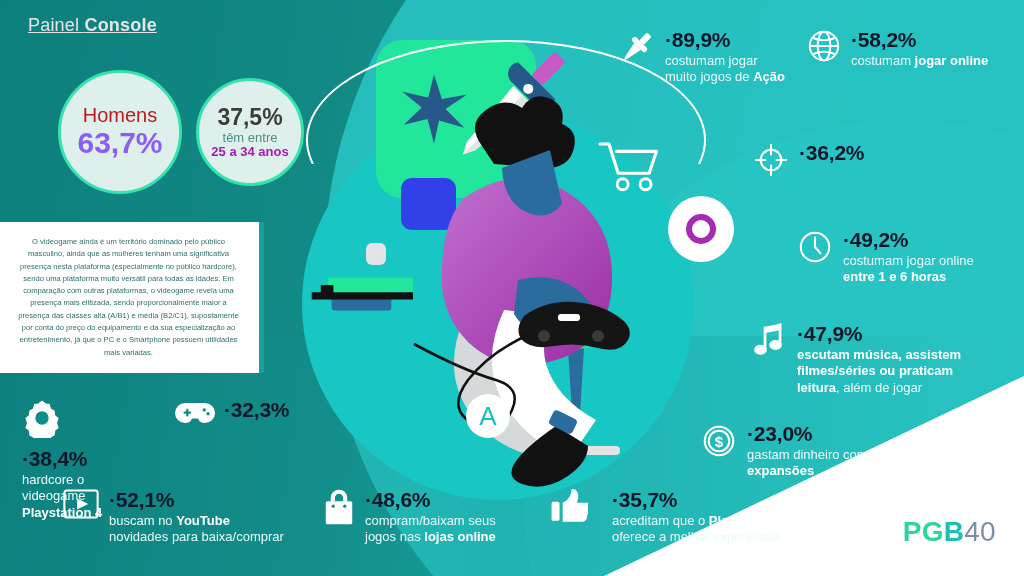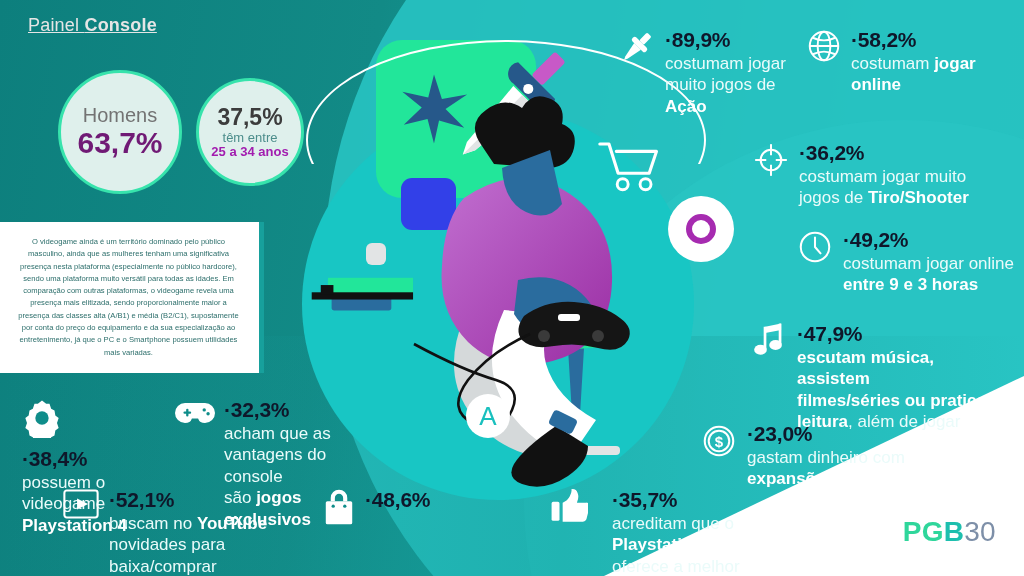--- a/index.html
+++ b/index.html
@@ -48,22 +48,22 @@
   
   .bubble {
     position: absolute; border-radius: 50%;
     background: #dff0ec;
     border: 3px solid #37e3ac;
     display: flex; flex-direction: column;
     align-items: center; justify-content: center;
     text-align: center; line-height: 1.05;
   }
   #bubble-homens { left: 58px; top: 70px; width: 124px; height: 124px; }
-  #bubble-homens .b-label { font-size: 20px; color: #737373; font-weight: 400; }
-  #bubble-homens .b-value { font-size: 30px; color: #701a75; font-weight: 800; margin-top: 1px; }
+  #bubble-homens .b-label { font-size: 20px; color: #b91c1c; font-weight: 400; }
+  #bubble-homens .b-value { font-size: 30px; color: #8b5cf6; font-weight: 800; margin-top: 1px; }
   #bubble-idade { left: 196px; top: 78px; width: 108px; height: 108px; }
   #bubble-idade .b-value { font-size: 23px; color: #3c3c3c; font-weight: 800; }
   #bubble-idade .b-sub1 { font-size: 13px; color: #4c8d8b; margin-top: 2px; }
   #bubble-idade .b-sub2 { font-size: 13px; color: #a21caf; font-weight: 700; }
 
   
   .para-card {
     position: absolute; left: -6px; top: 222px;
     width: 270px; padding: 14px 16px 14px 20px;
     background: #ffffff; border-right: 5px solid #17a09c;
@@ -77,21 +77,21 @@
     flex: 0 0 auto; display: flex; align-items: center; justify-content: center;
     color: #ffffff;
   }
   .stat .txt { padding-top: 1px; }
   .stat .pct {
     font-size: 21px; font-weight: 800; color: #0f172a;
     line-height: 1.0; letter-spacing: -.2px; white-space: nowrap;
   }
   .stat .pct::before { content: "\00B7 "; }
   .stat .desc {
-    font-size: 17px; line-height: 1.26; color: #eafbfa;
+    font-size: 13px; line-height: 1.26; color: #eafbfa;
     font-weight: 400; margin-top: 3px;
   }
   .stat .desc b { font-weight: 700; color: #ffffff; }
 
   
   #stat-acao      { left: 618px; top: 28px;  width: 200px; }
   #stat-online    { left: 806px; top: 28px;  width: 215px; }
   #stat-tiro      { left: 752px; top: 141px; width: 250px; }
   #stat-horas     { left: 796px; top: 228px; width: 228px; }
   #stat-musica    { left: 752px; top: 322px; width: 250px; }
@@ -309,39 +309,35 @@
       <svg width="38" height="38" viewBox="0 0 48 48" fill="none" stroke="#ffffff" stroke-width="2.6">
         <circle cx="24" cy="24" r="13"></circle>
         <line x1="24" y1="4" x2="24" y2="18"></line>
         <line x1="24" y1="30" x2="24" y2="44"></line>
         <line x1="4" y1="24" x2="18" y2="24"></line>
         <line x1="30" y1="24" x2="44" y2="24"></line>
       </svg>
     </div>
     <div class="txt">
       <div class="pct">36,2%</div>
-      <div class="desc">
-        <span>costumam jogar muito</span><br>
-        <span>jogos de </span><b>Tiro/Shooter</b>
-      </div>
     </div>
   </div>
 
   <div class="stat" id="stat-horas">
     <div class="ic">
       <svg width="38" height="38" viewBox="0 0 48 48" fill="none" stroke="#ffffff" stroke-width="2.6">
         <circle cx="24" cy="24" r="18"></circle>
         <path d="M24 12 v12 l7 8" stroke-linecap="round" stroke-linejoin="round"></path>
       </svg>
     </div>
     <div class="txt">
       <div class="pct">49,2%</div>
       <div class="desc">
         <span>costumam jogar online</span><br>
-        <b>entre 9 e 3 horas</b>
+        <b>entre 1 e 6 horas</b>
       </div>
     </div>
   </div>
 
   <div class="stat" id="stat-musica">
     <div class="ic">
       <svg width="36" height="38" viewBox="0 0 40 48" fill="#ffffff">
         <path d="M14 6 L34 2 v8 L14 14 z"></path>
         <rect x="12" y="6" width="3.4" height="28"></rect>
         <rect x="31" y="2" width="3.4" height="26"></rect>
@@ -379,44 +375,39 @@
   <div class="stat" id="stat-ps4">
     <div class="ic">
       <svg width="40" height="40" viewBox="0 0 48 48" fill="#ffffff">
         <path d="M24 3 l5 4 h4 l2 6 4 2 l1 6 4 3 -2 6 2 6 -4 3 -1 6 -4 2 -2 6 h-4 l-5 4 -5 -4 h-4 l-2 -6 -4 -2 -1 -6 -4 -3 2 -6 -2 -6 4 -3 1 -6 4 -2 2 -6 h4 z"></path>
         <circle cx="24" cy="24" r="8" fill="#0f8d8a"></circle>
       </svg>
     </div>
     <div class="txt">
       <div class="pct">38,4%</div>
       <div class="desc">
-        <span>possuem o</span><br>
+        <span>hardcore o</span><br>
         <span>videogame</span><br>
         <b>Playstation 4</b>
       </div>
     </div>
   </div>
 
   <div class="stat" id="stat-exclusivo">
     <div class="ic">
       <svg width="40" height="30" viewBox="0 0 52 34" fill="#ffffff">
         <path d="M13 4 h26 a13 13 0 0 1 0 26 q-7 0 -9 -6 h-8 q-2 6 -9 6 a13 13 0 0 1 0 -26 z"></path>
         <rect x="11" y="15" width="10" height="3" rx="1.4" fill="#0f8d8a"></rect>
         <rect x="14.5" y="11.5" width="3" height="10" rx="1.4" fill="#0f8d8a"></rect>
         <circle cx="38" cy="13" r="2.2" fill="#0f8d8a"></circle>
         <circle cx="43" cy="18" r="2.2" fill="#0f8d8a"></circle>
       </svg>
     </div>
     <div class="txt">
       <div class="pct">32,3%</div>
-      <div class="desc">
-        <span>acham que as</span><br>
-        <span>vantagens do console</span><br>
-        <span>são </span><b>jogos exclusivos</b>
-      </div>
     </div>
   </div>
 
   <div class="stat" id="stat-youtube">
     <div class="ic">
       <svg width="38" height="32" viewBox="0 0 48 40" fill="none" stroke="#ffffff" stroke-width="2.6">
         <rect x="3" y="3" width="42" height="34" rx="3"></rect>
         <path d="M19 13 l14 7 -14 7 z" fill="#ffffff" stroke="none"></path>
       </svg>
     </div>
@@ -433,20 +424,24 @@
     <div class="ic">
       <svg width="34" height="38" viewBox="0 0 40 46" fill="#ffffff">
         <path d="M20 2 a10 10 0 0 1 10 10 v4 h-5 v-4 a5 5 0 0 0 -10 0 v4 h-5 v-4 a10 10 0 0 1 10 -10 z"></path>
         <rect x="4" y="16" width="32" height="28" rx="2"></rect>
         <circle cx="13" cy="22" r="2" fill="#0f8d8a"></circle>
         <circle cx="27" cy="22" r="2" fill="#0f8d8a"></circle>
       </svg>
     </div>
     <div class="txt">
       <div class="pct">48,6%</div>
+      <div class="desc">
+        <span>compram/baixam seus</span><br>
+        <span>jogos nas </span><b>lojas online</b>
+      </div>
     </div>
   </div>
 
   <div class="stat" id="stat-melhor">
     <div class="ic">
       <svg width="38" height="34" viewBox="0 0 48 42" fill="#ffffff">
         <path d="M16 18 q6 -2 9 -8 q3 -6 2 -9 q6 -1 8 5 q2 5 -1 12 h12 a4 4 0 0 1 4 5 l-4 16 a5 5 0 0 1 -5 3 H16 z"></path>
         <rect x="2" y="17" width="10" height="24" rx="2"></rect>
       </svg>
     </div>
@@ -455,16 +450,16 @@
       <div class="desc">
         <span>acreditam que o </span><b>Playstation 4</b><br>
         <span>oferece a melhor experiência</span>
       </div>
     </div>
   </div>
 
   <div class="logo">
     <span class="pg">PG</span>
       <span class="b">B</span>
-      <span class="num">30</span>
+      <span class="num">40</span>
   </div>
 
 </div>
 
 </body></html>

